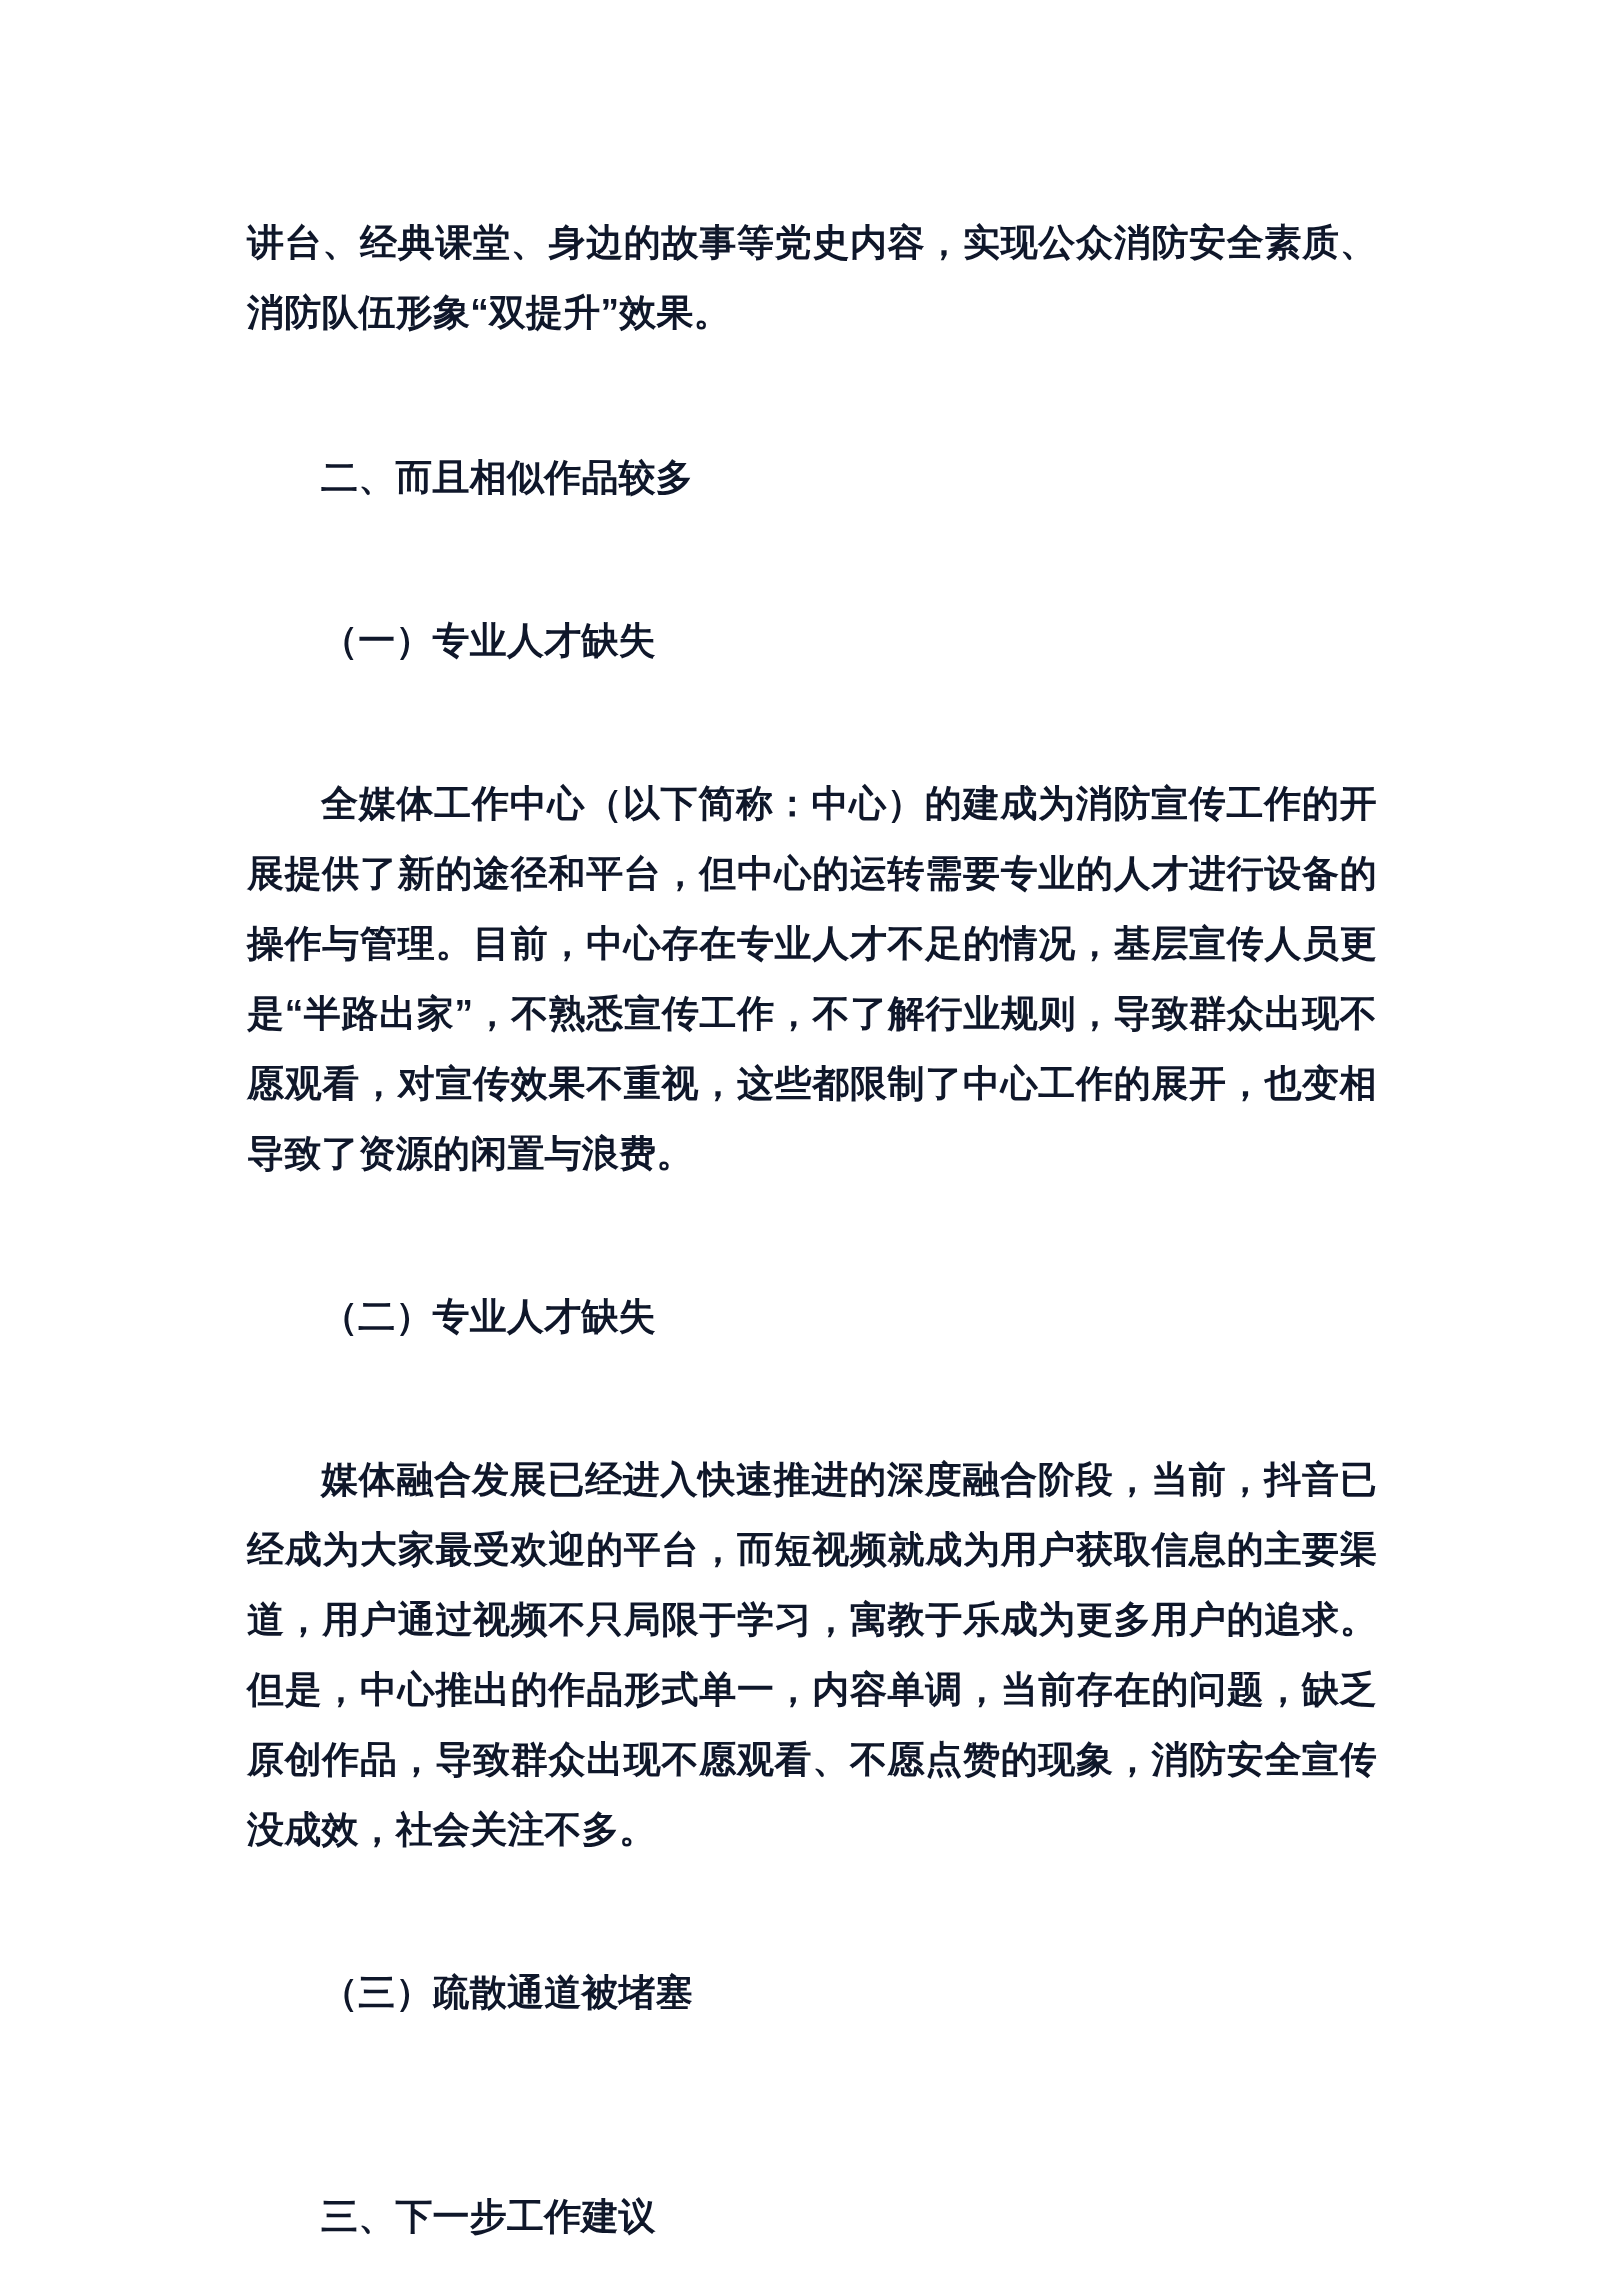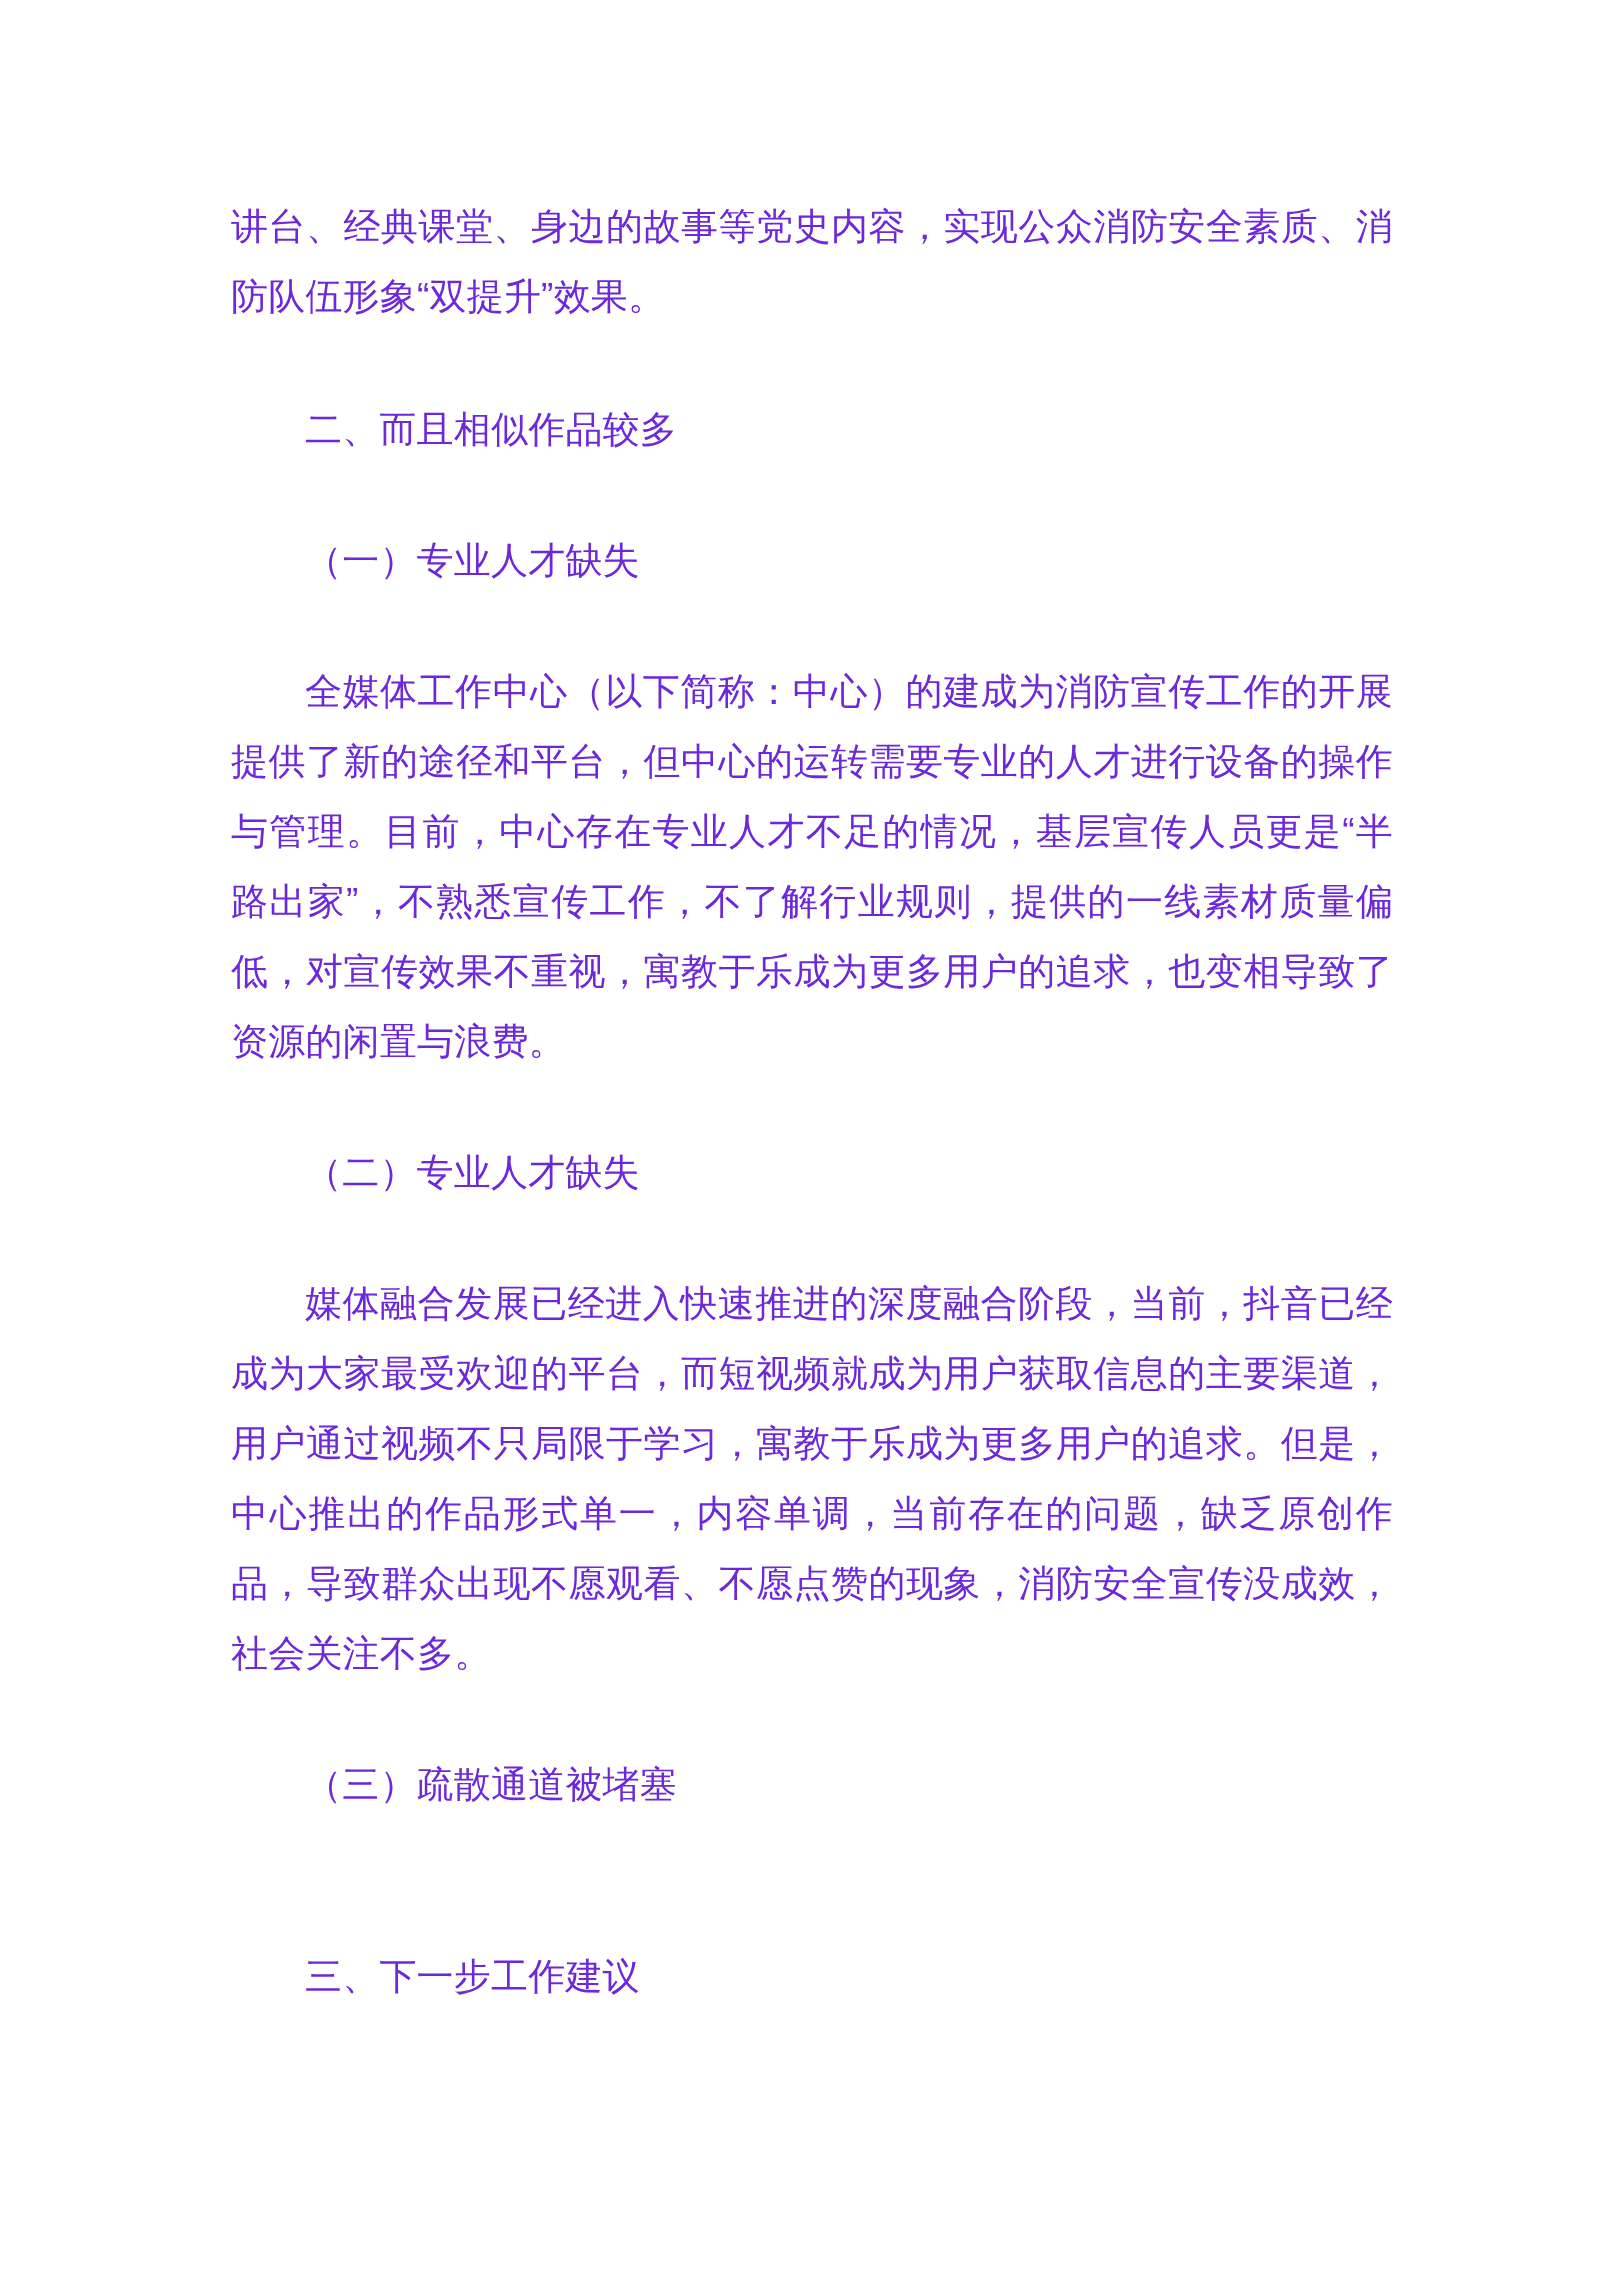--- a/index.html
+++ b/index.html
@@ -19,29 +19,29 @@
     box-sizing: border-box;
     overflow: hidden;
   }
   .page-body {
     position: absolute;
     left: 231px;
     top: 192px;
     width: 1162px;
   }
   .para {
-    margin: 0;
-    color: #6d28d9;
+    margin: 16px;
+    color: #0f172a;
     font-size: 37px;
     line-height: 70px;
     letter-spacing: 0.2px;
     text-align: justify;
     text-justify: inter-ideograph;
     word-break: break-all;
-    font-weight: 400;
+    font-weight: 700;
   }
   .para.cont {
     text-indent: 0;
   }
   .para.indent {
     text-indent: 74px;
   }
   .spacer-sm { height: 61px; }
   .spacer-md { height: 63px; }
 </style>
@@ -56,21 +56,21 @@
     <div class="spacer-md"></div>
 
     <p class="para indent">二、而且相似作品较多</p>
 
     <div class="spacer-sm"></div>
 
     <p class="para indent">（一）专业人才缺失</p>
 
     <div class="spacer-sm"></div>
 
-    <p class="para indent">全媒体工作中心（以下简称：中心）的建成为消防宣传工作的开展提供了新的途径和平台，但中心的运转需要专业的人才进行设备的操作与管理。目前，中心存在专业人才不足的情况，基层宣传人员更是“半路出家”，不熟悉宣传工作，不了解行业规则，提供的一线素材质量偏低，对宣传效果不重视，寓教于乐成为更多用户的追求，也变相导致了资源的闲置与浪费。</p>
+    <p class="para indent">全媒体工作中心（以下简称：中心）的建成为消防宣传工作的开展提供了新的途径和平台，但中心的运转需要专业的人才进行设备的操作与管理。目前，中心存在专业人才不足的情况，基层宣传人员更是“半路出家”，不熟悉宣传工作，不了解行业规则，导致群众出现不愿观看，对宣传效果不重视，这些都限制了中心工作的展开，也变相导致了资源的闲置与浪费。</p>
 
     <div class="spacer-sm"></div>
 
     <p class="para indent">（二）专业人才缺失</p>
 
     <div class="spacer-sm"></div>
 
     <p class="para indent">媒体融合发展已经进入快速推进的深度融合阶段，当前，抖音已经成为大家最受欢迎的平台，而短视频就成为用户获取信息的主要渠道，用户通过视频不只局限于学习，寓教于乐成为更多用户的追求。但是，中心推出的作品形式单一，内容单调，当前存在的问题，缺乏原创作品，导致群众出现不愿观看、不愿点赞的现象，消防安全宣传没成效，社会关注不多。</p>
 
     <div class="spacer-sm"></div>

